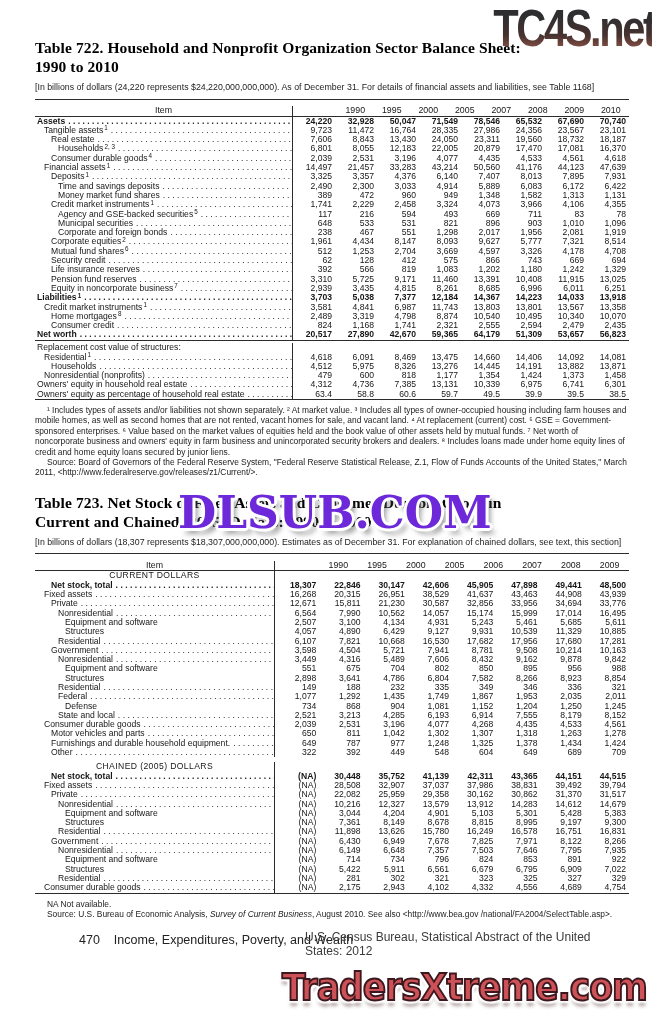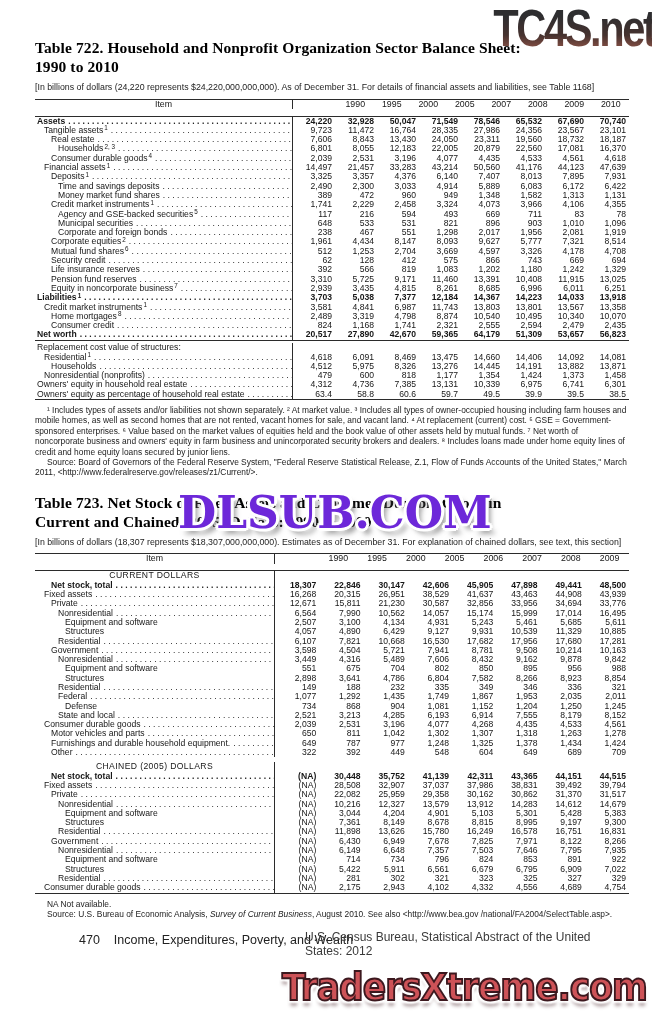--- a/index.html
+++ b/index.html
@@ -14,21 +14,21 @@
 
   
   .stat-table{border-bottom:1.4px solid #2b2b2b;}
   .t722{--labelw:258px;}
   .t723{--labelw:240px;}
   .trow{display:flex;font-size:8.6px;line-height:9.3px;align-items:stretch;}
   .trow.b{font-weight:bold;}
   .trow.rule{border-top:1px solid #2b2b2b;padding-top:2.5px;}
   .trow.gap{margin-top:5px;}
   .thead{border-top:1px solid #2b2b2b;border-bottom:1px solid #2b2b2b;height:16px;
-         align-items:flex-start;font-size:8.8px;gap:44px;}
+         align-items:flex-end;font-size:8.8px;gap:44px;}
   .tlabel{flex:0 0 var(--labelw);min-width:0;border-right:1px solid #2b2b2b;
           display:flex;align-items:baseline;padding-left:2px;box-sizing:border-box;}
   .tlabel.hitem{justify-content:center;padding-left:0;}
   .tlabel.sec{justify-content:center;padding-left:0;letter-spacing:.4px;}
   .ind0{padding-left:2px;} .ind1{padding-left:9px;} .ind2{padding-left:16px;}
   .ind3{padding-left:23px;} .ind4{padding-left:30px;flex-direction:column;}
   .tlabel sup{font-size:6.3px;position:relative;top:-2.5px;padding-left:1px;white-space:nowrap;}
   .dots{flex:1 1 0;overflow:hidden;white-space:nowrap;padding-left:3px;color:#222;}
   .dots::before{content:". . . . . . . . . . . . . . . . . . . . . . . . . . . . . . . . . . . . . . . . . . . . . . . . . . . . . . . . . . . . . . . . . . . . . . . . . . . . . . . . . . . . . . . . . . . . . . . .";}
   .tvals{flex:1 1 0;display:flex;min-width:0;}
@@ -140,21 +140,21 @@
             <span>Households</span>
             <sup>2, 3</sup>
             <div class="dots"></div>
           </div>
           <div class="tvals">
             <div class="tval">6,801</div>
             <div class="tval">8,055</div>
             <div class="tval">12,183</div>
             <div class="tval">22,005</div>
             <div class="tval">20,879</div>
-            <div class="tval">22,560</div>
+            <div class="tval">17,470</div>
             <div class="tval">17,081</div>
             <div class="tval">16,370</div>
           </div>
         </div>
         <div class="trow">
           <div class="tlabel ind2">
             <span>Consumer durable goods</span>
             <sup>4</sup>
             <div class="dots"></div>
           </div>

